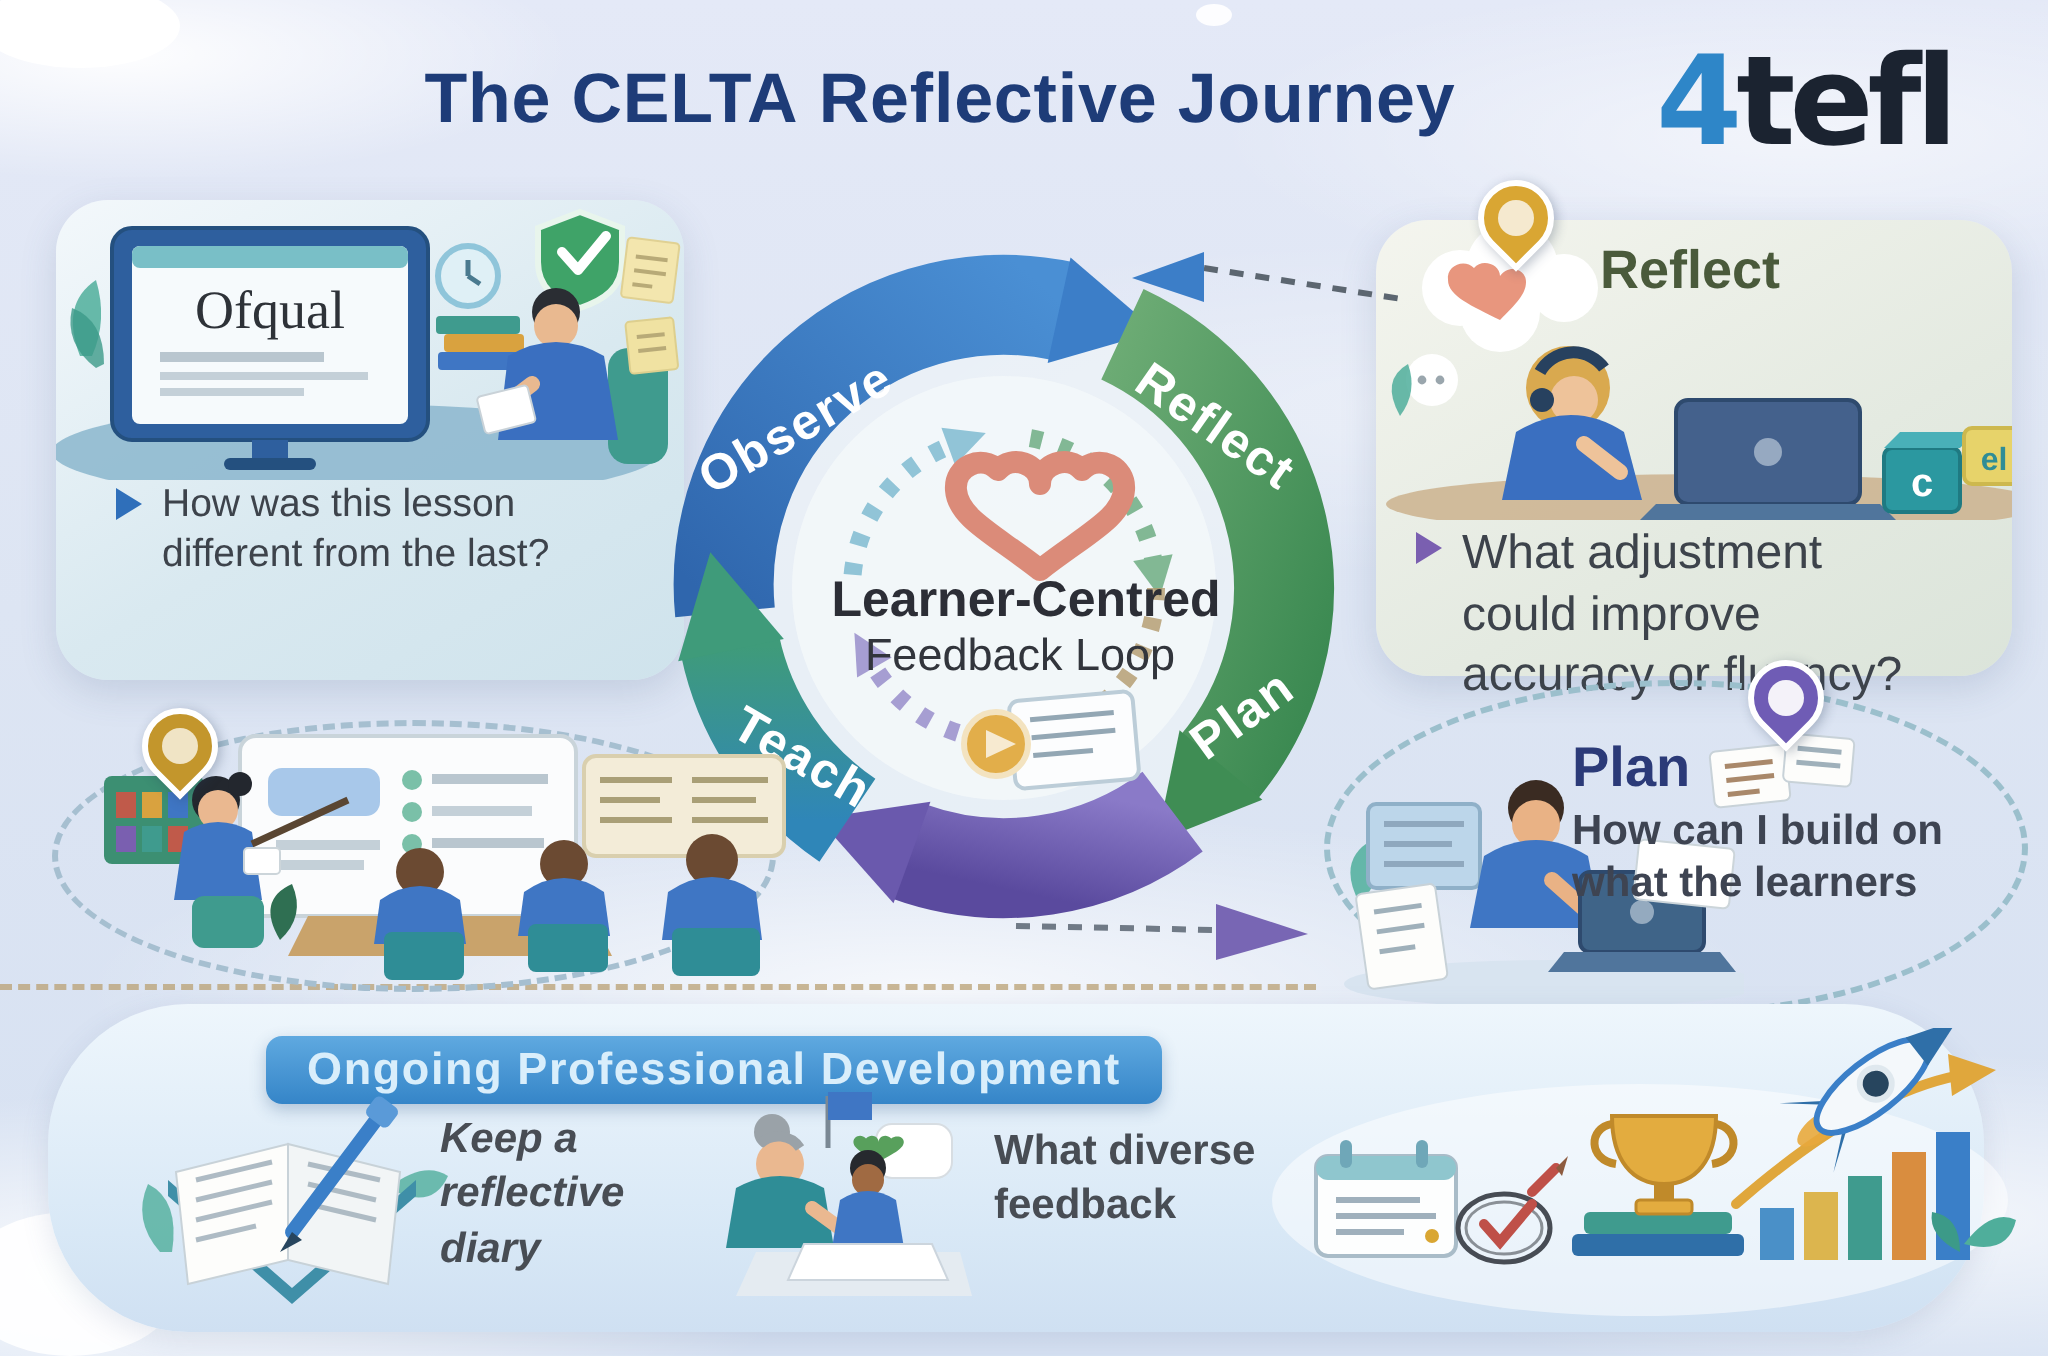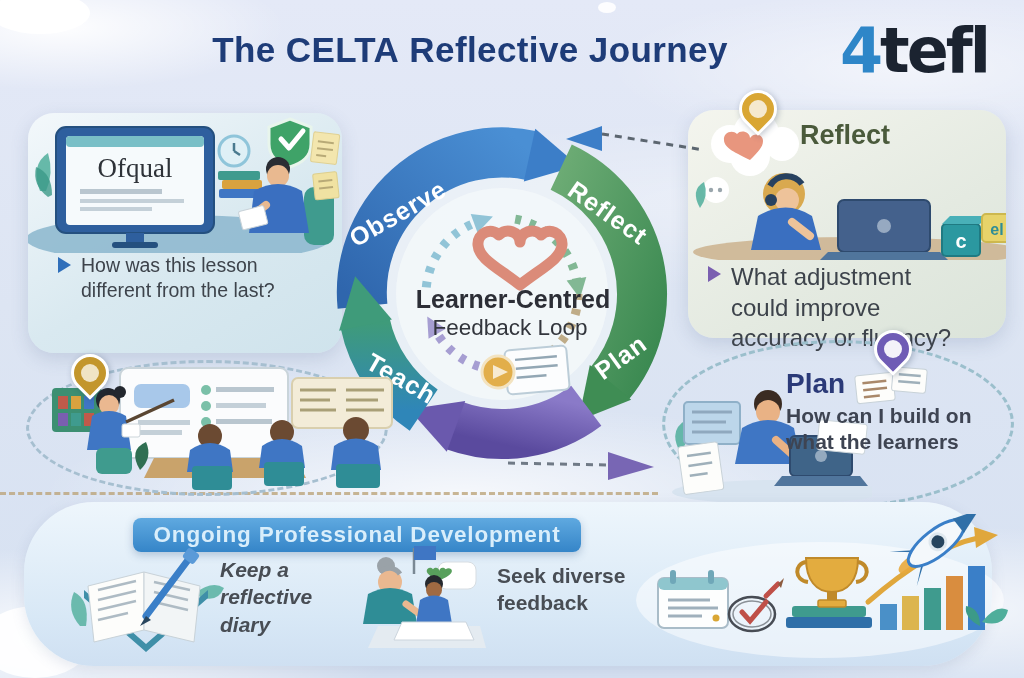--- a/index.html
+++ b/index.html
@@ -12,29 +12,29 @@
       radial-gradient(ellipse 460px 130px at 8% 94%, rgba(255,255,255,.9), transparent 70%),
       radial-gradient(ellipse 420px 120px at 94% 90%, rgba(255,255,255,.7), transparent 70%),
       radial-gradient(ellipse 500px 120px at 70% 30%, rgba(255,255,255,.35), transparent 70%),
       linear-gradient(180deg,#e4e9f7 0%,#dde5f3 45%,#d6e1f2 100%);}
   .cloud{position:absolute;background:#fff;border-radius:50%;}
 
   
   .title{position:absolute;left:150px;top:30px;width:640px;text-align:center;
     font-size:35px;color:#1e3c78;font-weight:600;letter-spacing:.4px;margin:0;}
   .title .strong{font-weight:800;}
-  .logo{position:absolute;right:36px;top:14px;font-size:62px;font-weight:700;
+  .logo{position:absolute;right:48px;top:14px;font-size:62px;font-weight:700;
     letter-spacing:-3px;font-family:"DejaVu Sans",sans-serif;}
   .logo .four{color:#2e86c8;}
   .logo .rest{color:#1b2330;}
 
   
   .panel{position:absolute;border-radius:26px;box-shadow:0 6px 18px rgba(80,100,140,.18);}
   .observe-panel{left:28px;top:100px;width:314px;height:240px;
-    background:linear-gradient(150deg,#f3f8fb,#d9e9f0 55%,#cfe3ec);margin-top:13px;}
+    background:linear-gradient(150deg,#f3f8fb,#d9e9f0 55%,#cfe3ec);}
   .reflect-panel{left:688px;top:110px;width:318px;height:228px;
     background:linear-gradient(150deg,#f4f5ee,#e4eae1 60%,#dbe4da);}
 
   .q{display:flex;align-items:flex-start;margin:0 0 13px 0;}
   .tri{width:0;height:0;border-top:8px solid transparent;border-bottom:8px solid transparent;
     border-left:13px solid #2f6fba;margin:4px 10px 0 0;flex:none;}
   .tri.purple{border-left-color:#7a5fb0;}
   .q p{margin:0;font-size:19.5px;line-height:1.28;color:#3d434b;font-weight:500;}
   .observe-qs{position:absolute;left:30px;top:140px;width:270px;}
   .observe-qs .w1 p{max-width:165px;}
@@ -375,21 +375,21 @@
     <circle cx="40" cy="40" r="12" fill="#eab890"></circle>
     <path d="M30 30 a13 13 0 0 1 20 2" stroke="#9aa2a8" stroke-width="5" fill="none"></path>
     <path d="M18 52 q22 -12 44 0 l5 30 h-54 z" fill="#2f8d96"></path>
     <path d="M56 62 l22 16" stroke="#eab890" stroke-width="7" stroke-linecap="round"></path>
     <circle cx="84" cy="42" r="9" fill="#26292e"></circle>
     <circle cx="84" cy="48" r="8" fill="#a06a42"></circle>
     <path d="M70 58 q14 -9 28 0 l4 24 h-36 z" fill="#3f76c4"></path>
     <polygon points="28,84 130,84 136,106 18,106" fill="#e4ebf1"></polygon>
     <polygon points="52,80 116,80 124,98 44,98" fill="#fff" stroke="#ccd5dd"></polygon>
   </svg>
-  <p class="fitem i2">Seek diverse feedback</p>
+  <p class="fitem i2">What diverse feedback</p>
 
   <svg class="abs" style="left:630px;top:514px" width="378" height="150" viewBox="0 0 378 150">
     <ellipse cx="190" cy="86" rx="184" ry="58" fill="#ffffff" opacity=".5"></ellipse>
     <g>
       <rect x="28" y="64" width="70" height="50" rx="6" fill="#fdfefe" stroke="#a9bcc8" stroke-width="2"></rect>
       <rect x="28" y="64" width="70" height="12" rx="6" fill="#8fc6ce"></rect>
       <rect x="40" y="56" width="6" height="14" rx="3" fill="#6fa7b8"></rect>
         <rect x="78" y="56" width="6" height="14" rx="3" fill="#6fa7b8"></rect>
       <path d="M38 86 h42 M38 94 h50 M38 102 h34" stroke="#9fb0bc" stroke-width="3"></path>
       <circle cx="86" cy="104" r="3.5" fill="#d9a633"></circle>

